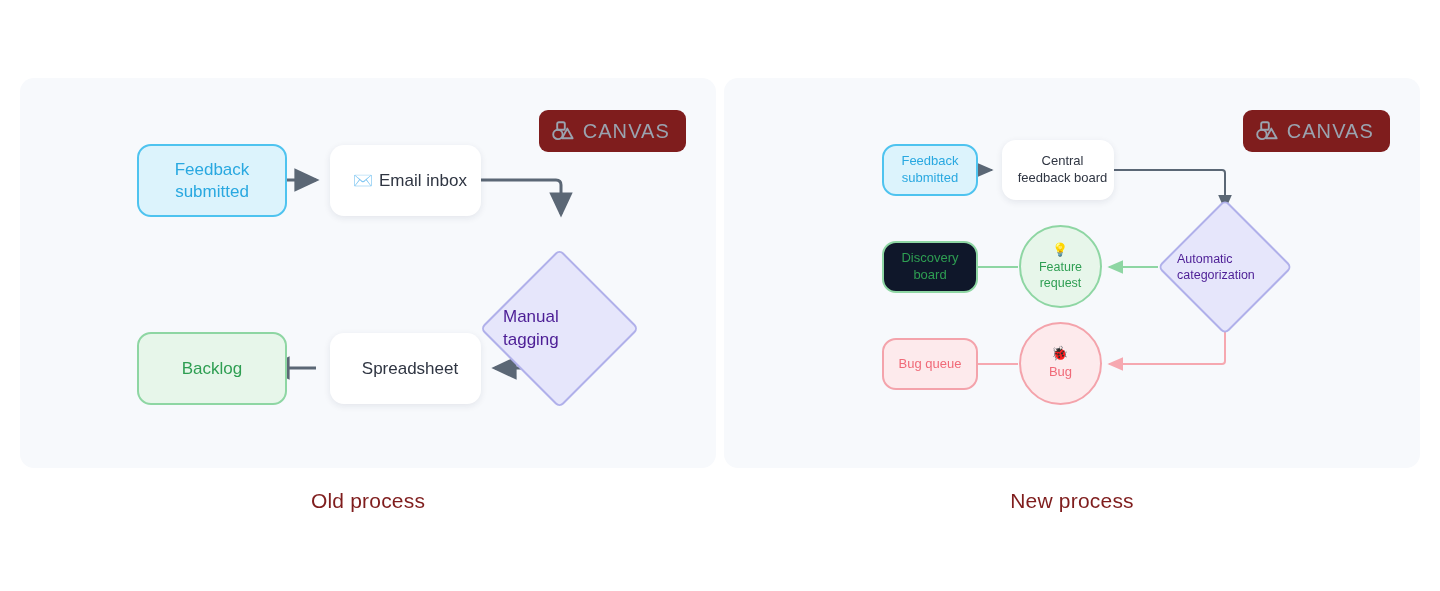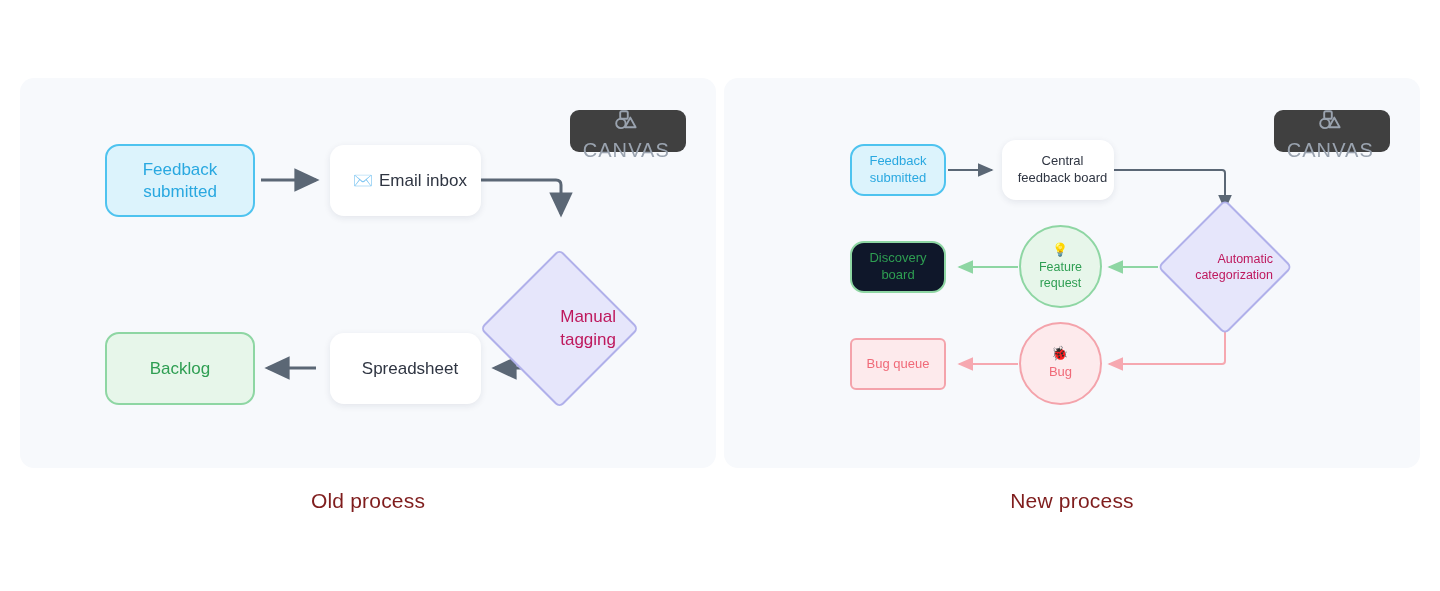--- a/index.html
+++ b/index.html
@@ -45,23 +45,22 @@
   
   .canvas-badge {
     position: absolute;
     top: 32px;
     right: 30px;
     height: 42px;
     display: flex;
     align-items: center;
     gap: 9px;
     padding: 0 16px 0 13px;
-    background: #404040;
+    background: #7f1d1d;
     border-radius: 9px;
-    flex-direction: column;
   }
   .canvas-badge .label {
     font-size: 20px;
     color: #9aa3af;
     letter-spacing: 1.1px;
   }
   .canvas-badge svg { display: block; }
 
   
   .wires {
@@ -83,20 +82,21 @@
     text-align: center;
     line-height: 1.28;
   }
   .node .txt { display: block; }
   .node .emoji { display: block; line-height: 1; }
 
   .rounded {
     border-radius: 14px;
     border-style: solid;
     border-width: 2px;
+    margin-left: 32px;
   }
   .plain-card {
     background: #ffffff;
     border-radius: 14px;
     border: none;
     box-shadow: 0 2px 7px rgba(23,38,68,.09);
     color: #2f3542;
     padding-left: 9px;
   }
   .ellipse { border-radius: 50%; border-style: solid; border-width: 2px; }
@@ -107,25 +107,25 @@
     inset: 0;
     background: #e6e6fb;
     border: 2px solid #b0b0ea;
     transform: rotate(45deg);
     border-radius: 6px;
   }
   .diamond-label {
     position: absolute;
     inset: 0;
     display: flex;
-    align-items: flex-end;
+    align-items: flex-start;
     justify-content: center;
     flex-direction: column;
     text-align: center;
-    color: #be185d;
+    color: #4c1d95;
     line-height: 1.3;
   }
 </style>
 </head>
 <body>
 
 <div id="root">
 
   <div class="panel" id="panel-old">
 
@@ -253,20 +253,20 @@
     <div class="node rounded" id="new-discovery" style="left:126px; top:163px; width:96px; height:52px; background:#0f172a; border-color:#8ed6a3; color:#2e9e52; font-size:13px;">
       <span class="txt">Discovery</span>
       <span class="txt">board</span>
     </div>
 
     <div class="node ellipse" id="new-bug" style="left:295px; top:244px; width:83px; height:83px; background:#fdeaec; border-color:#f4a3ab; color:#f06a78; font-size:13px;">
       <span class="emoji" style="font-size:14px; margin-bottom:4px;">🐞</span>
       <span class="txt">Bug</span>
     </div>
 
-    <div class="node rounded" id="new-bugqueue" style="left:126px; top:260px; width:96px; height:52px; background:#fdeaec; border-color:#f4a3ab; color:#f06a78; font-size:13px;border-radius:6px;">
+    <div class="node rounded" id="new-bugqueue" style="left:126px; top:260px; width:96px; height:52px; background:#fdeaec; border-color:#f4a3ab; color:#f06a78; font-size:13px;">
       <span class="txt">Bug queue</span>
     </div>
   </div>
 
   <div class="panel-caption" id="caption-new">New process</div>
 
 </div>
 
 </body></html>

